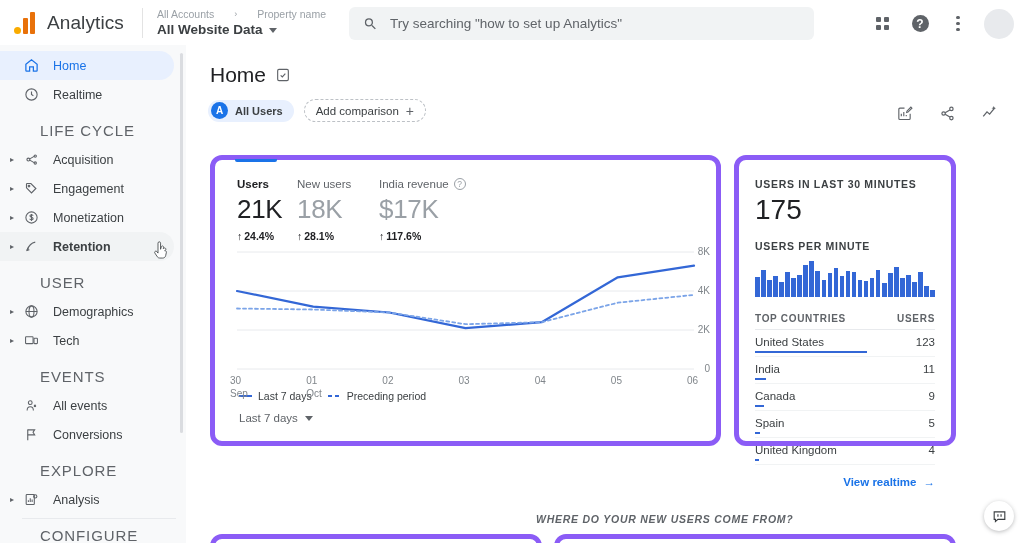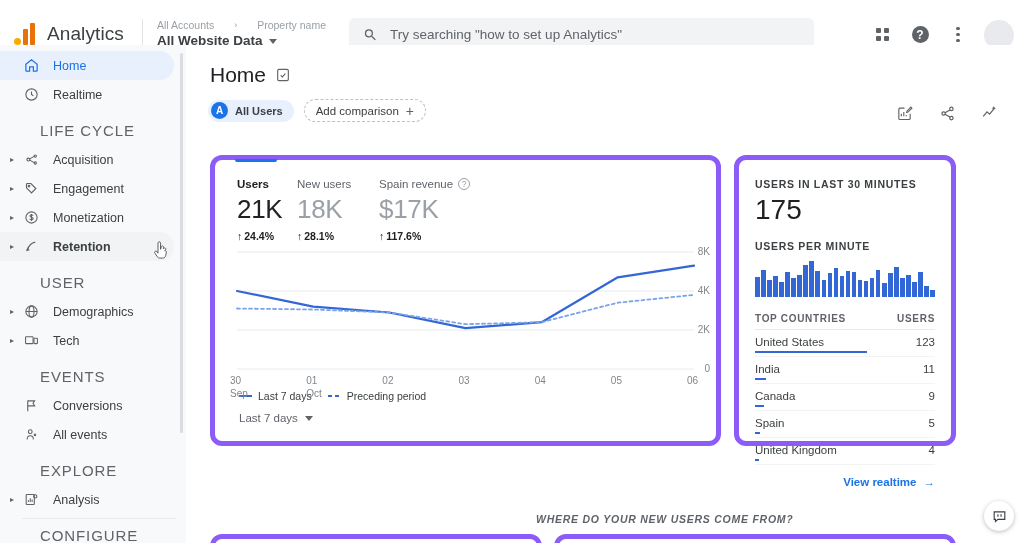--- a/index.html
+++ b/index.html
@@ -6,21 +6,21 @@
   html, body {
     width: 1024px; height: 543px;
     font-family: "Liberation Sans", sans-serif;
     background: #ffffff; overflow: hidden;
     -webkit-font-smoothing: antialiased;
   }
   .app { position: relative; width: 1024px; height: 543px; }
 
   
   .topbar {
-    position: absolute; top: 12px; left: 0; width: 1024px; height: 45px;
+    position: absolute; top: 1px; left: 0; width: 1024px; height: 45px;
     background: #ffffff; display: flex; align-items: center;
     border-bottom: 1px solid #ffffff;
   }
   .ga-logo { display: flex; align-items: flex-end; gap: 2px; margin-left: 14px; height: 22px; }
   .ga-logo i { display: block; width: 5px; background: #E8710A; border-radius: 1px; }
   .ga-logo i.b1 { height: 7px; border-radius: 50%; width: 7px; background: #F9AB00; }
   .ga-logo i.b2 { height: 16px; background: #E8710A; }
   .ga-logo i.b3 { height: 22px; background: #E8710A; }
   .brand-name { font-size: 19px; color: #3c4043; margin-left: 12px; letter-spacing: .1px; }
   .tb-divider { width: 1px; height: 30px; background: #e3e3e3; margin: 0 14px 0 18px; }
@@ -296,38 +296,38 @@
             </svg>
         </span>
         <span class="nav-lbl">Tech</span>
       </div>
 
       <div class="nav-sec">EVENTS</div>
 
       <div class="nav-item">
         <span class="arrow"></span>
         <span class="nav-ico">
-          <svg width="15" height="15" viewBox="0 0 24 24" fill="none" stroke="currentColor" stroke-width="1.8">
-              <path d="M6 21V4"></path>
-              <path d="M6 4.5h11l-2.5 4 2.5 4H6"></path>
-            </svg>
-        </span>
-        <span class="nav-lbl">Conversions</span>
-      </div>
-
-      <div class="nav-item">
-        <span class="arrow"></span>
-        <span class="nav-ico">
           <svg width="15" height="15" viewBox="0 0 24 24" fill="none" stroke="currentColor" stroke-width="1.7">
               <circle cx="10" cy="7.5" r="3"></circle>
               <path d="M5 20c0-3.3 2.2-6 5-6s5 2.7 5 6"></path>
               <path d="M16 11l3 3M19 11l-3 3"></path>
             </svg>
         </span>
         <span class="nav-lbl">All events</span>
+      </div>
+
+      <div class="nav-item">
+        <span class="arrow"></span>
+        <span class="nav-ico">
+          <svg width="15" height="15" viewBox="0 0 24 24" fill="none" stroke="currentColor" stroke-width="1.8">
+              <path d="M6 21V4"></path>
+              <path d="M6 4.5h11l-2.5 4 2.5 4H6"></path>
+            </svg>
+        </span>
+        <span class="nav-lbl">Conversions</span>
       </div>
 
       <div class="nav-sec">EXPLORE</div>
 
       <div class="nav-item">
         <span class="arrow">▸</span>
         <span class="nav-ico">
           <svg width="15" height="15" viewBox="0 0 24 24" fill="none" stroke="currentColor" stroke-width="1.7">
               <rect x="3.5" y="4" width="13" height="16" rx="1.2"></rect>
               <path d="M7 16v-3M10 16v-6M13 16v-4"></path>
@@ -421,21 +421,21 @@
         <div class="metric">
           <div class="m-label">New users</div>
           <div class="m-value">18K</div>
           <div class="m-delta up">
             <span>↑</span>
             <span>28.1%</span>
           </div>
         </div>
         <div class="metric">
           <div class="m-label">
-            <span>Spain revenue</span>
+            <span>India revenue</span>
             <span class="qmark">?</span>
           </div>
           <div class="m-value">$17K</div>
           <div class="m-delta up">
             <span>↑</span>
             <span>117.6%</span>
           </div>
         </div>
       </div>
 

